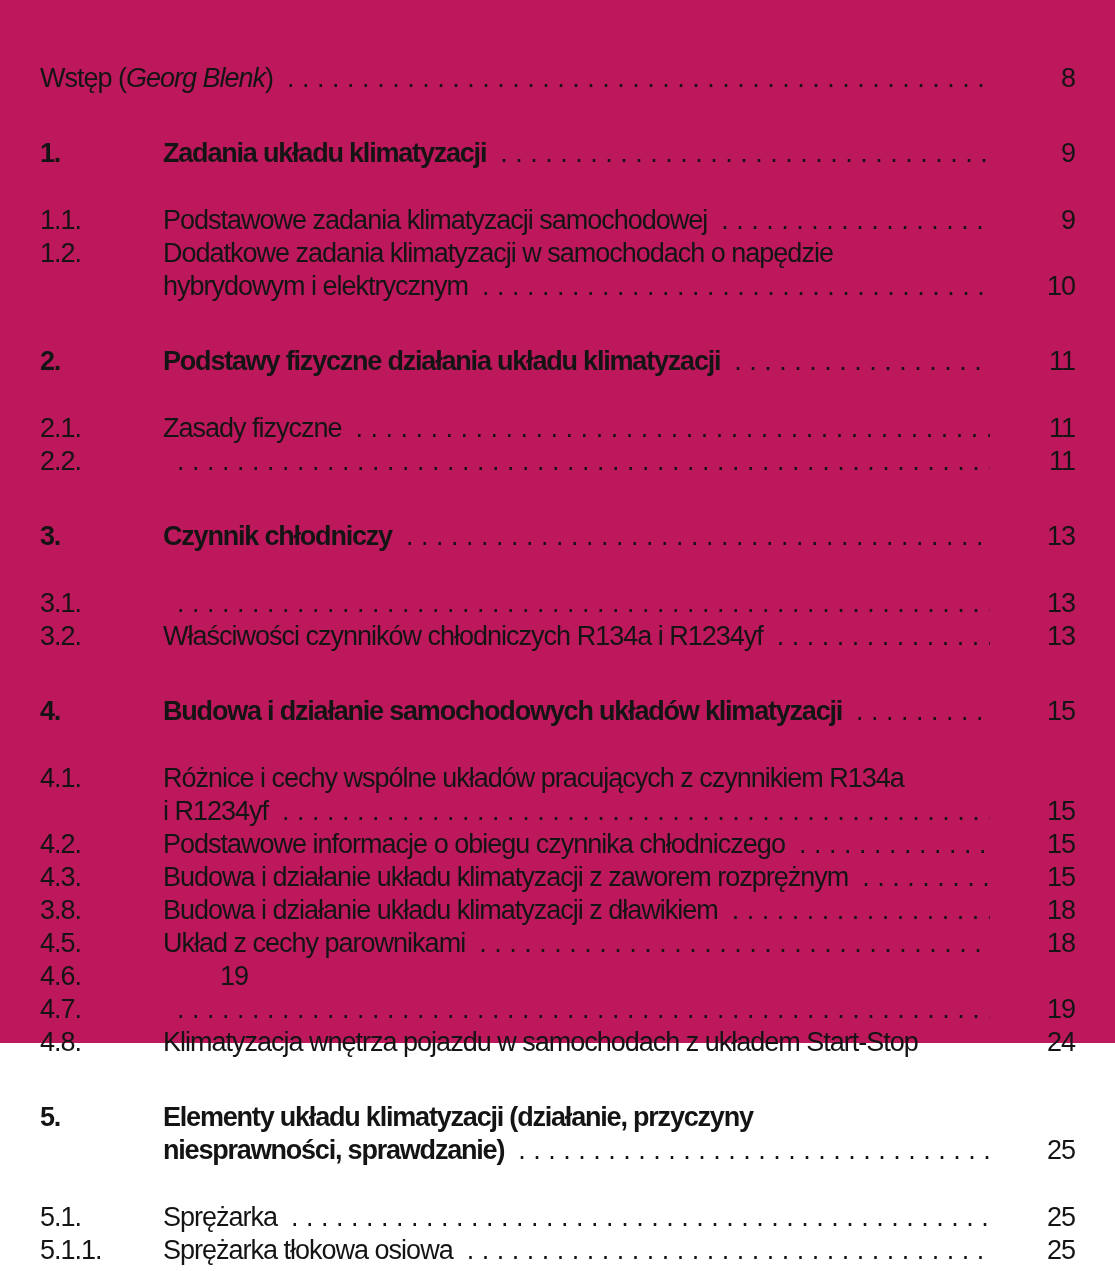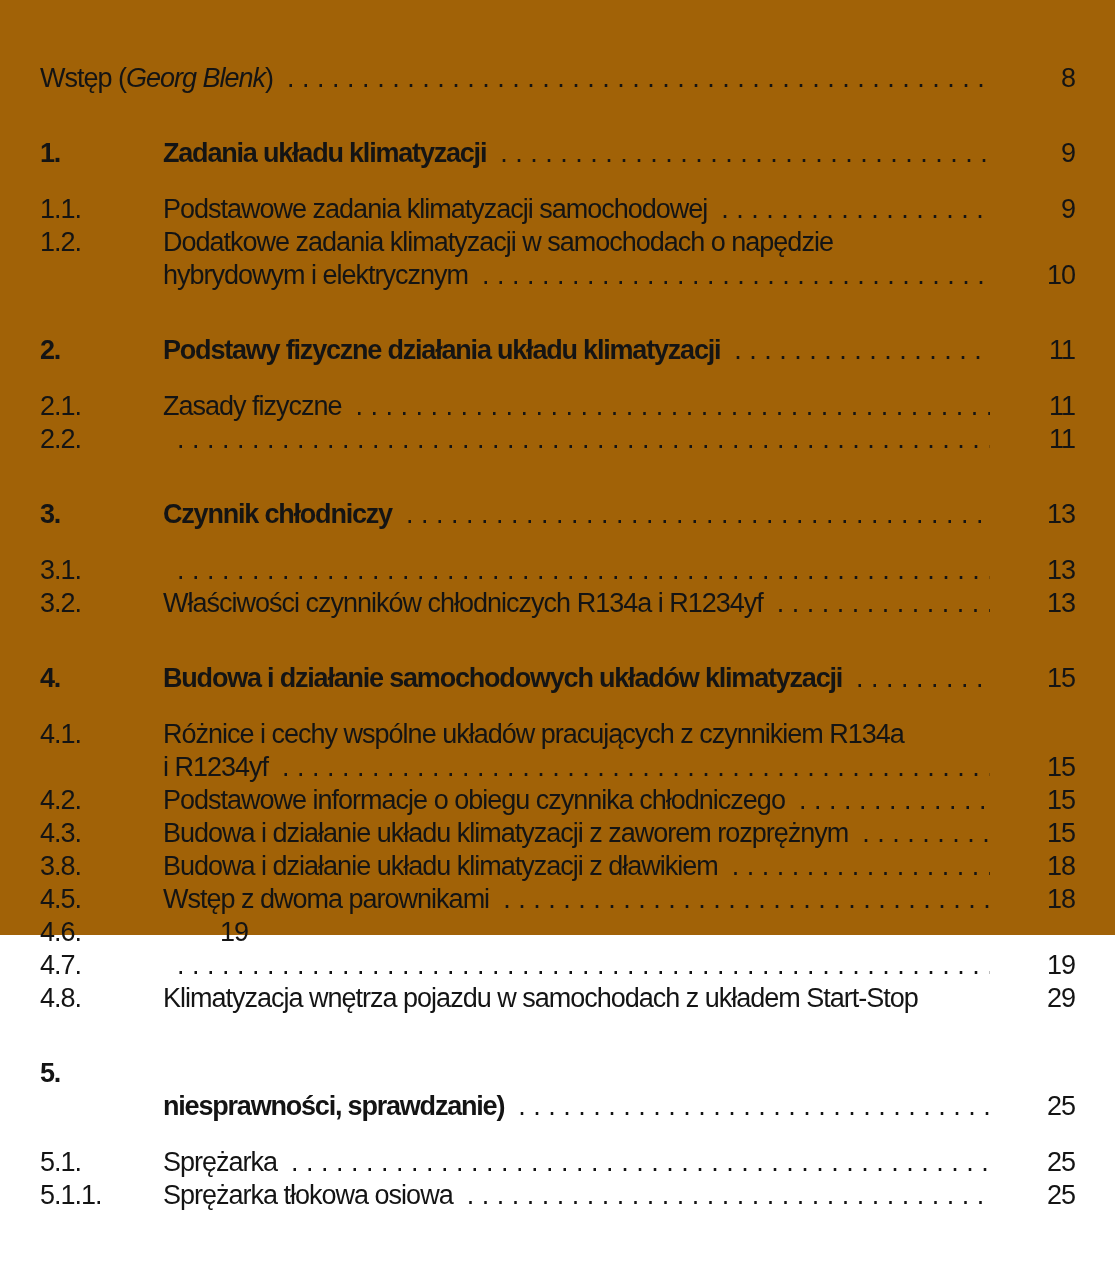--- a/index.html
+++ b/index.html
@@ -5,23 +5,23 @@
   html, body { margin: 0; padding: 0; }
   body {
     width: 1115px; height: 1271px;
     background: #ffffff;
     overflow: hidden;
     font-family: "Liberation Sans", "DejaVu Sans", sans-serif;
     color: #141414;
   }
   .page {
     box-sizing: border-box;
-    width: 1115px; height: 935px;
+    width: 1115px; height: 1043px;
     padding: 62px 40px 40px 40px;
-    background: #a16207;
+    background: #be185d;
   }
   .row {
     display: flex;
     align-items: baseline;
     font-size: 27px;
     line-height: 33px;
     letter-spacing: -1px;
     white-space: nowrap;
   }
   .num {
@@ -49,21 +49,21 @@
   }
   .leader.no-dots::after { content: ""; }
   .pg {
     flex: 0 0 85px;
     width: 85px;
     text-align: right;
   }
   .b { font-weight: bold; letter-spacing: -1.2px; }
   .it { font-style: italic; }
   .mt-sec { margin-top: 42px; }  
-  .mt-sub { margin-top: 23px; }  
+  .mt-sub { margin-top: 34px; }  
 </style>
 </head>
 <body>
 
 <main class="page">
 
   <div class="row">
     <span class="body">
       <span class="t"><span>Wstęp (</span><span class="it">Georg Blenk</span><span>)</span></span>
       <span class="leader"></span>
@@ -205,21 +205,21 @@
     <span class="body">
       <span class="t">Budowa i działanie układu klimatyzacji z dławikiem</span>
       <span class="leader"></span>
     </span>
     <span class="pg">18</span>
   </div>
 
   <div class="row">
     <span class="num">4.5.</span>
     <span class="body">
-      <span class="t">Wstęp z dwoma parownikami</span>
+      <span class="t">Układ z cechy parownikami</span>
       <span class="leader"></span>
     </span>
     <span class="pg">18</span>
   </div>
 
   <div class="row">
     <span class="num">4.6.</span>
     <span class="pg">19</span>
   </div>
 
@@ -230,25 +230,28 @@
     </span>
     <span class="pg">19</span>
   </div>
 
   <div class="row">
     <span class="num">4.8.</span>
     <span class="body">
       <span class="t">Klimatyzacja wnętrza pojazdu w samochodach z układem Start-Stop</span>
       <span class="leader no-dots"></span>
     </span>
-    <span class="pg">29</span>
+    <span class="pg">24</span>
   </div>
 
   <div class="row mt-sec">
     <span class="num b">5.</span>
+    <span class="body">
+      <span class="t b">Elementy układu klimatyzacji (działanie, przyczyny</span>
+    </span>
   </div>
 
   <div class="row">
     <span class="num"></span>
     <span class="body">
       <span class="t b">niesprawności, sprawdzanie)</span>
       <span class="leader"></span>
     </span>
     <span class="pg">25</span>
   </div>

